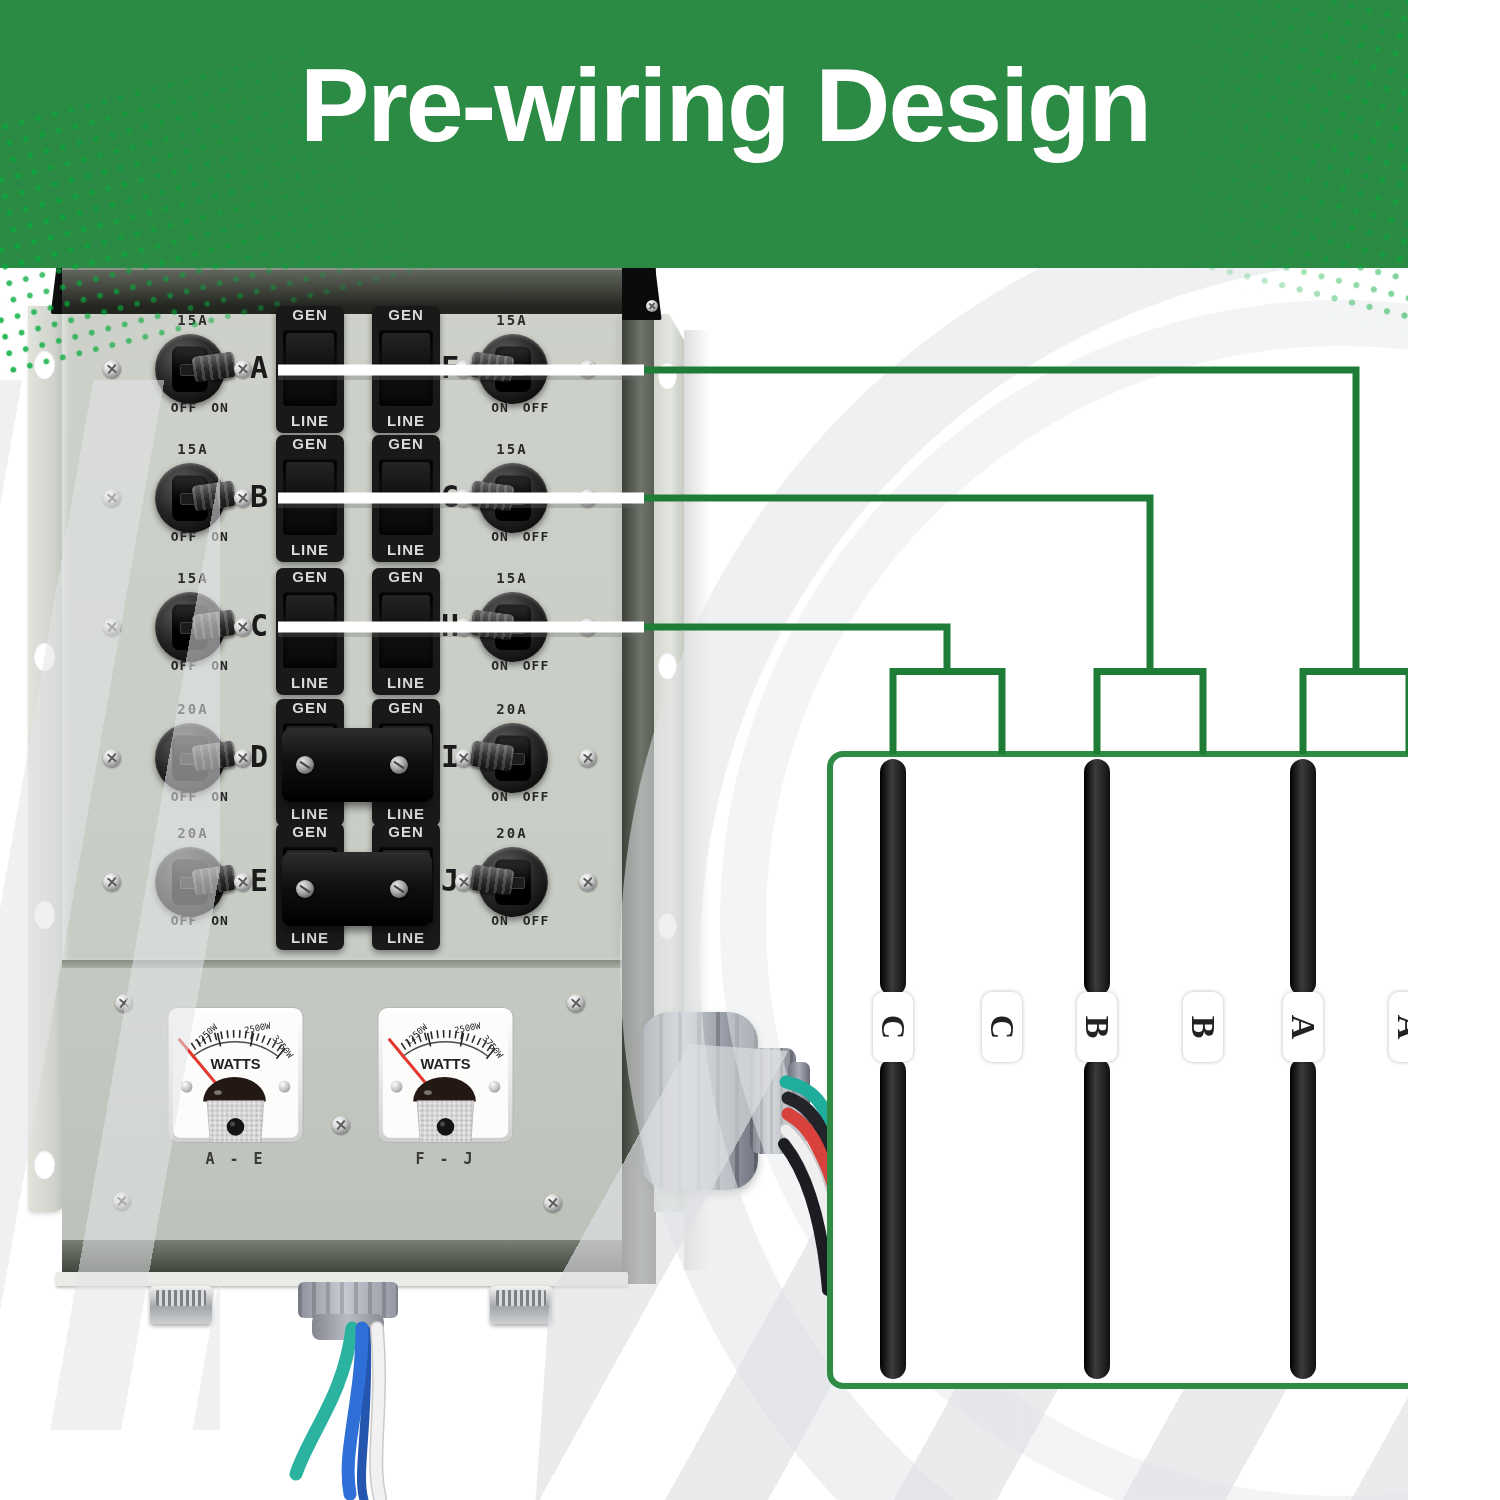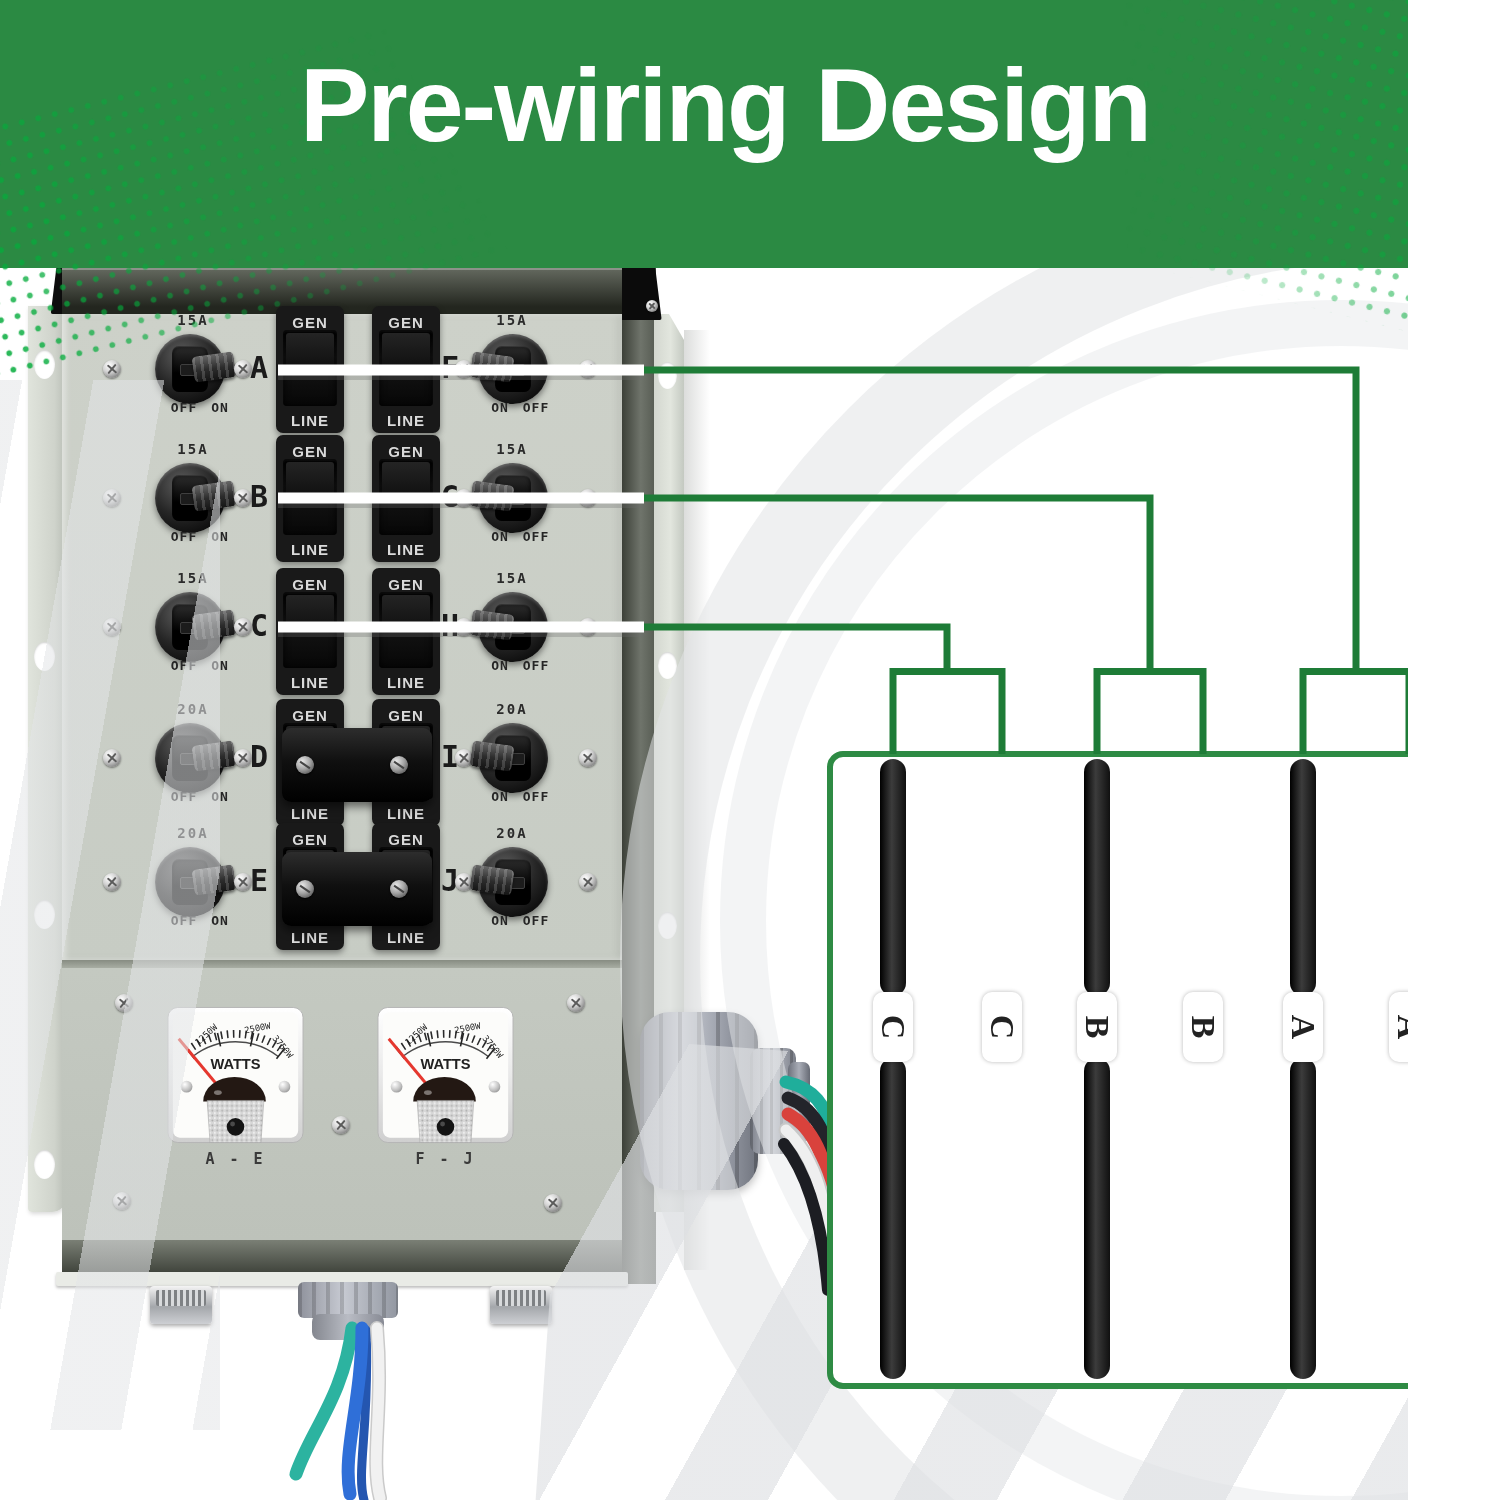--- a/index.html
+++ b/index.html
@@ -68,21 +68,21 @@
     background-image:repeating-linear-gradient(90deg,rgba(255,255,255,.16) 0 3px,rgba(255,255,255,0) 3px 8px),linear-gradient(180deg,#686868,#2c2c2c 55%,#151515);
     box-shadow:0 2px 3px rgba(0,0,0,.5);}
   .lrow .lever{left:131px;transform:rotate(-8deg);} .rrow .lever{left:41px;transform:rotate(8deg);}
   .rowletter{position:absolute;top:46px;width:30px;text-align:center;font:700 30px "DejaVu Sans Mono",monospace;color:#1b1b1b;}
   .lrow .rowletter{left:182px;} .rrow .rowletter{left:5px;}
   .onoff{position:absolute;top:96px;width:44px;text-align:center;font:700 13px "DejaVu Sans Mono",monospace;letter-spacing:1px;color:#262626;}
 
   
   .rk{position:absolute;width:68px;height:127px;background:#191919;border-radius:7px;box-shadow:0 3px 6px rgba(0,0,0,.4);}
   .rk .cap{position:absolute;left:0;right:0;text-align:center;font:700 15px "Liberation Sans",sans-serif;letter-spacing:1px;color:#dadada;}
-  .rk .cap.gen{top:8px;} .rk .cap.line{bottom:4px;}
+  .rk .cap.gen{top:0;} .rk .cap.line{bottom:4px;}
   .rk .well{position:absolute;left:7px;top:24px;width:54px;height:76px;border-radius:4px;
     background:linear-gradient(180deg,#000,#161616 35%,#070707);
     box-shadow:inset 0 0 7px #000, inset 0 2px 2px rgba(255,255,255,.09);}
   .rk .well::after{content:"";position:absolute;left:3px;top:3px;right:3px;height:34px;border-radius:3px;
     background:linear-gradient(180deg,#242424,#101010);box-shadow:0 2px 3px rgba(0,0,0,.7);}
   .bridge{position:absolute;left:282px;width:150px;height:74px;border-radius:9px;
     background:linear-gradient(180deg,#2d2d2d,#101010 45%,#000);box-shadow:0 5px 9px rgba(0,0,0,.5);}
   .bscrew{position:absolute;width:18px;height:18px;border-radius:50%;
     background:radial-gradient(circle at 35% 30%,#e8e8e8,#a5a5a5 45%,#5f5f5f 80%);box-shadow:0 1px 2px #000;}
   .bscrew::before{content:"";position:absolute;left:3px;top:8px;width:12px;height:2px;background:#444;transform:rotate(35deg);}

